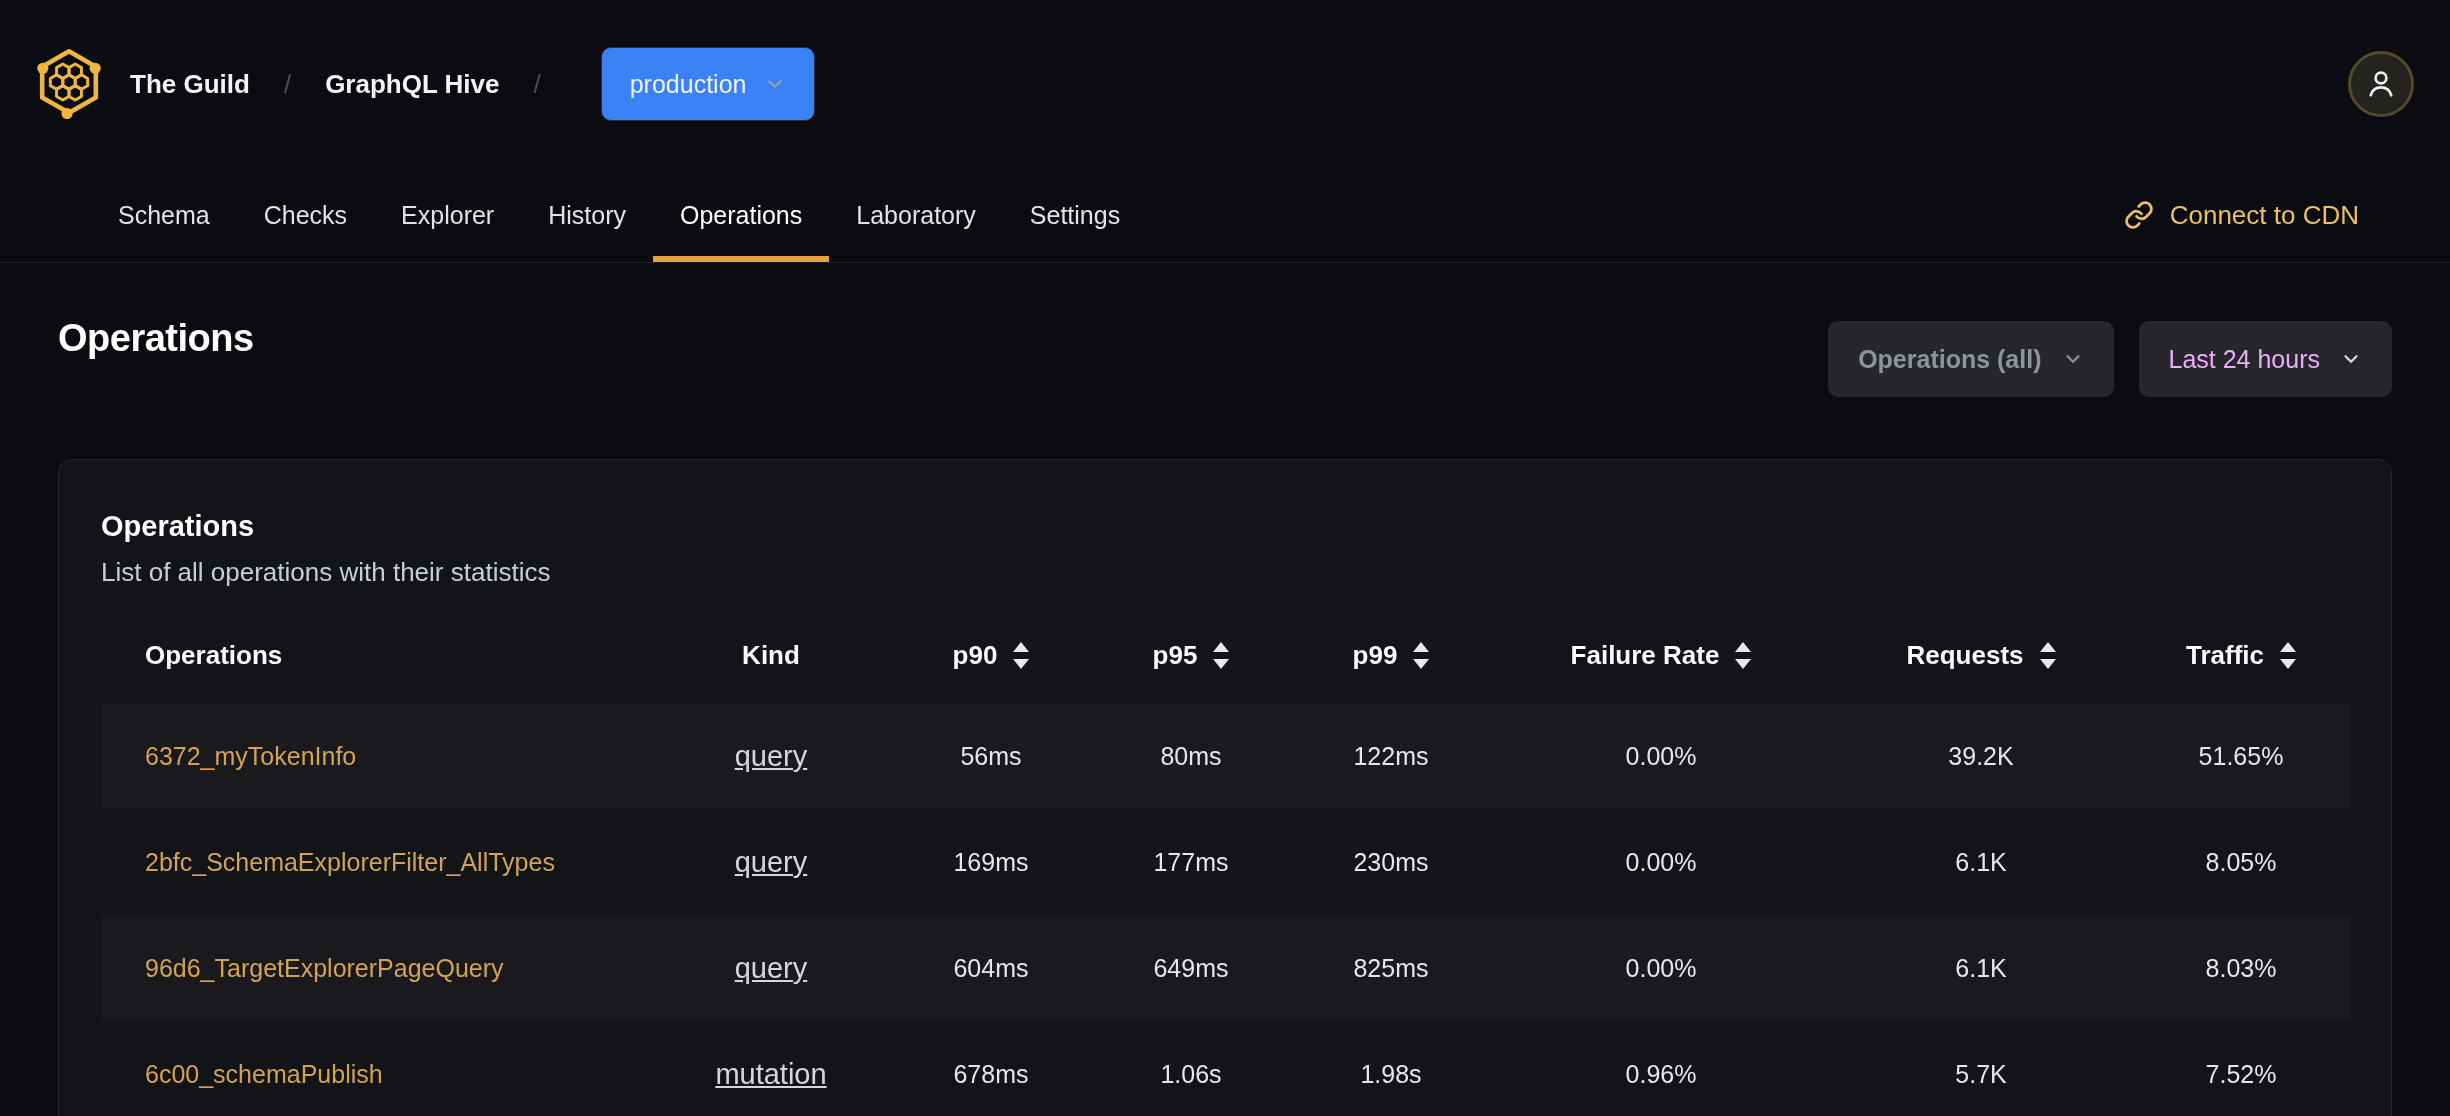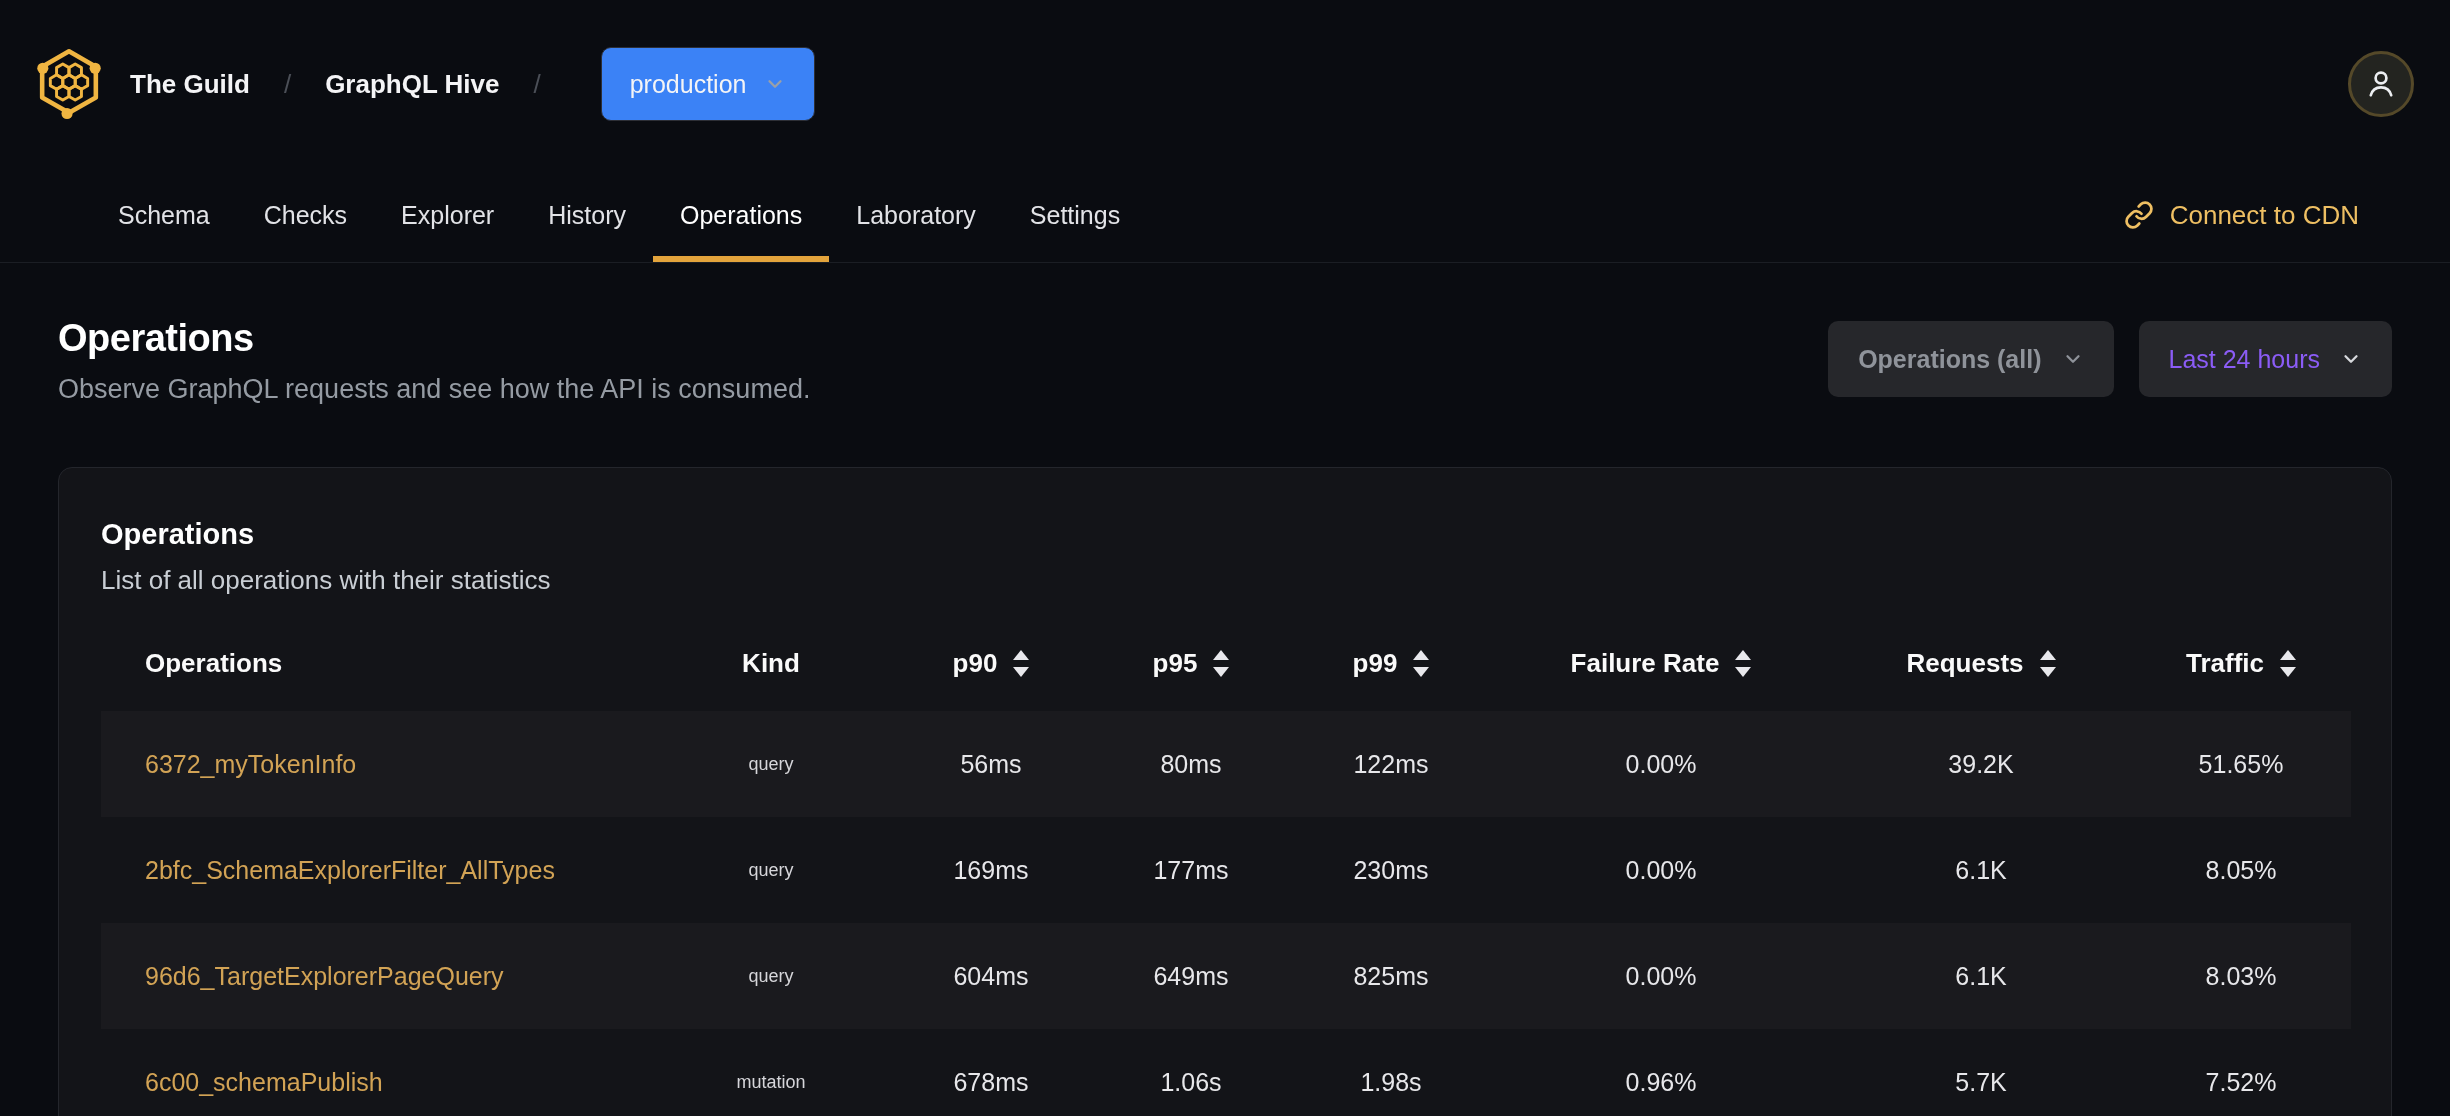--- a/index.html
+++ b/index.html
@@ -60,21 +60,21 @@
   .page-title { font-size:38px; font-weight:700; color:#ffffff; letter-spacing:-0.5px; }
   .page-sub { margin-top:14px; font-size:27px; color:#959ba3; }
   .filters { display:flex; gap:25px; padding-top:4px; }
   .filter-btn {
     display:flex; align-items:center; gap:20px;
     height:76px; padding:16px 30px; border:none; border-radius:10px;
     background:#26272b; font-size:25px; font-weight:600;
     font-family:"Liberation Sans", sans-serif; cursor:pointer;
   }
   .filter-btn.dim { color:#8f939a; }
-  .filter-btn.lit { color:#8b5cf6; font-weight:500; }
+  .filter-btn.lit { color:#f0abfc; font-weight:500; }
 
   
   .card {
     margin:62px 58px 0 58px;
     background:#131418; border:1px solid #24262c; border-radius:14px;
     padding:50px 42px 0 42px;
     height:700px;
   }
   .card-title { font-size:29px; font-weight:700; color:#ffffff; }
   .card-sub { margin-top:14px; font-size:26px; color:#c9ced4; }
@@ -85,21 +85,21 @@
   .th-inner { display:inline-flex; align-items:center; gap:16px; }
   .sort-arrows { display:inline-flex; flex-direction:column; gap:7px; }
   .tri-up { width:0; height:0; border-left:8px solid transparent; border-right:8px solid transparent; border-bottom:10px solid #e8e8ec; }
   .tri-down { width:0; height:0; border-left:8px solid transparent; border-right:8px solid transparent; border-top:10px solid #e8e8ec; }
 
   tbody tr { height:106px; }
   tbody tr:nth-child(odd) { background:#1a1a1e; }
   td { font-size:25px; color:#e7e7ea; text-align:center; }
   td.td-op { text-align:left; padding-left:44px; }
   td.td-op a { color:#d2a355; text-decoration:none; cursor:pointer;margin-top:7px; }
-  td.td-kind { font-size:18px; color:#d6d6da; }
+  td.td-kind { font-size:29px; color:#d6d6da;text-decoration:underline; }
 
   svg { display:block; }
 </style>
 </head>
 <body>
 
 <div class="topbar">
   <div class="topbar-left">
     <svg class="logo" viewBox="0 0 100 110" fill="none">
       <polygon points="50,5 91,28.5 91,75.5 50,99 9,75.5 9,28.5" stroke="#f0b541" stroke-width="7" stroke-linejoin="round" fill="none"></polygon>
@@ -152,21 +152,20 @@
       <path d="M10 13a5 5 0 0 0 7.54.54l3-3a5 5 0 0 0-7.07-7.07l-1.72 1.71"></path>
       <path d="M14 11a5 5 0 0 0-7.54-.54l-3 3a5 5 0 0 0 7.07 7.07l1.71-1.71"></path>
     </svg>
     <span>Connect to CDN</span>
   </div>
 </div>
 
 <div class="page-head">
   <div>
     <div class="page-title">Operations</div>
-    <div class="page-sub">Observe GraphQL requests and see how the API is consumed.</div>
   </div>
   <div class="filters">
     <button class="filter-btn dim">
       <span>Operations (all)</span>
       <svg width="22" height="22" viewBox="0 0 24 24" fill="none" stroke="#8f939a" stroke-width="2.5" stroke-linecap="round" stroke-linejoin="round">
           <path d="M6 9l6 6 6-6"></path>
         </svg>
     </button>
     <button class="filter-btn lit">
       <span>Last 24 hours</span>

